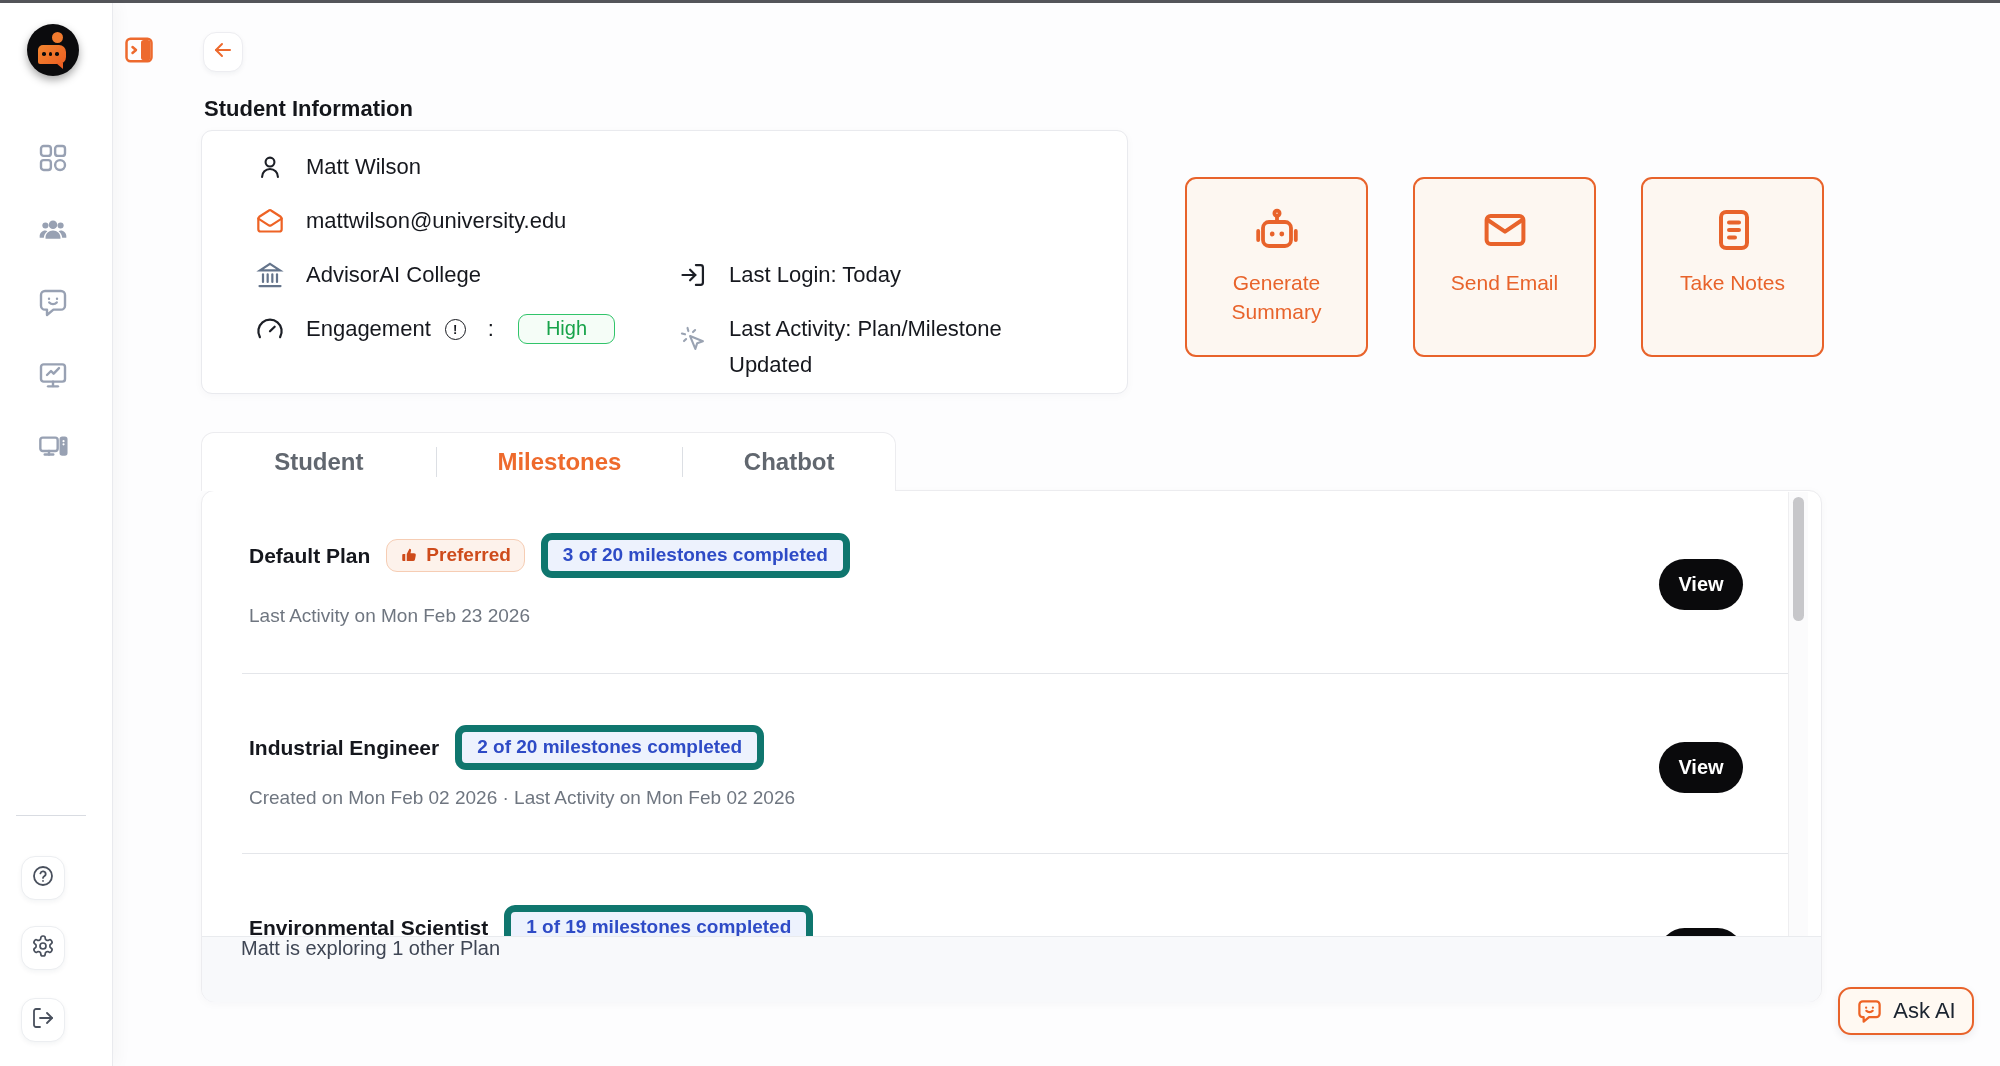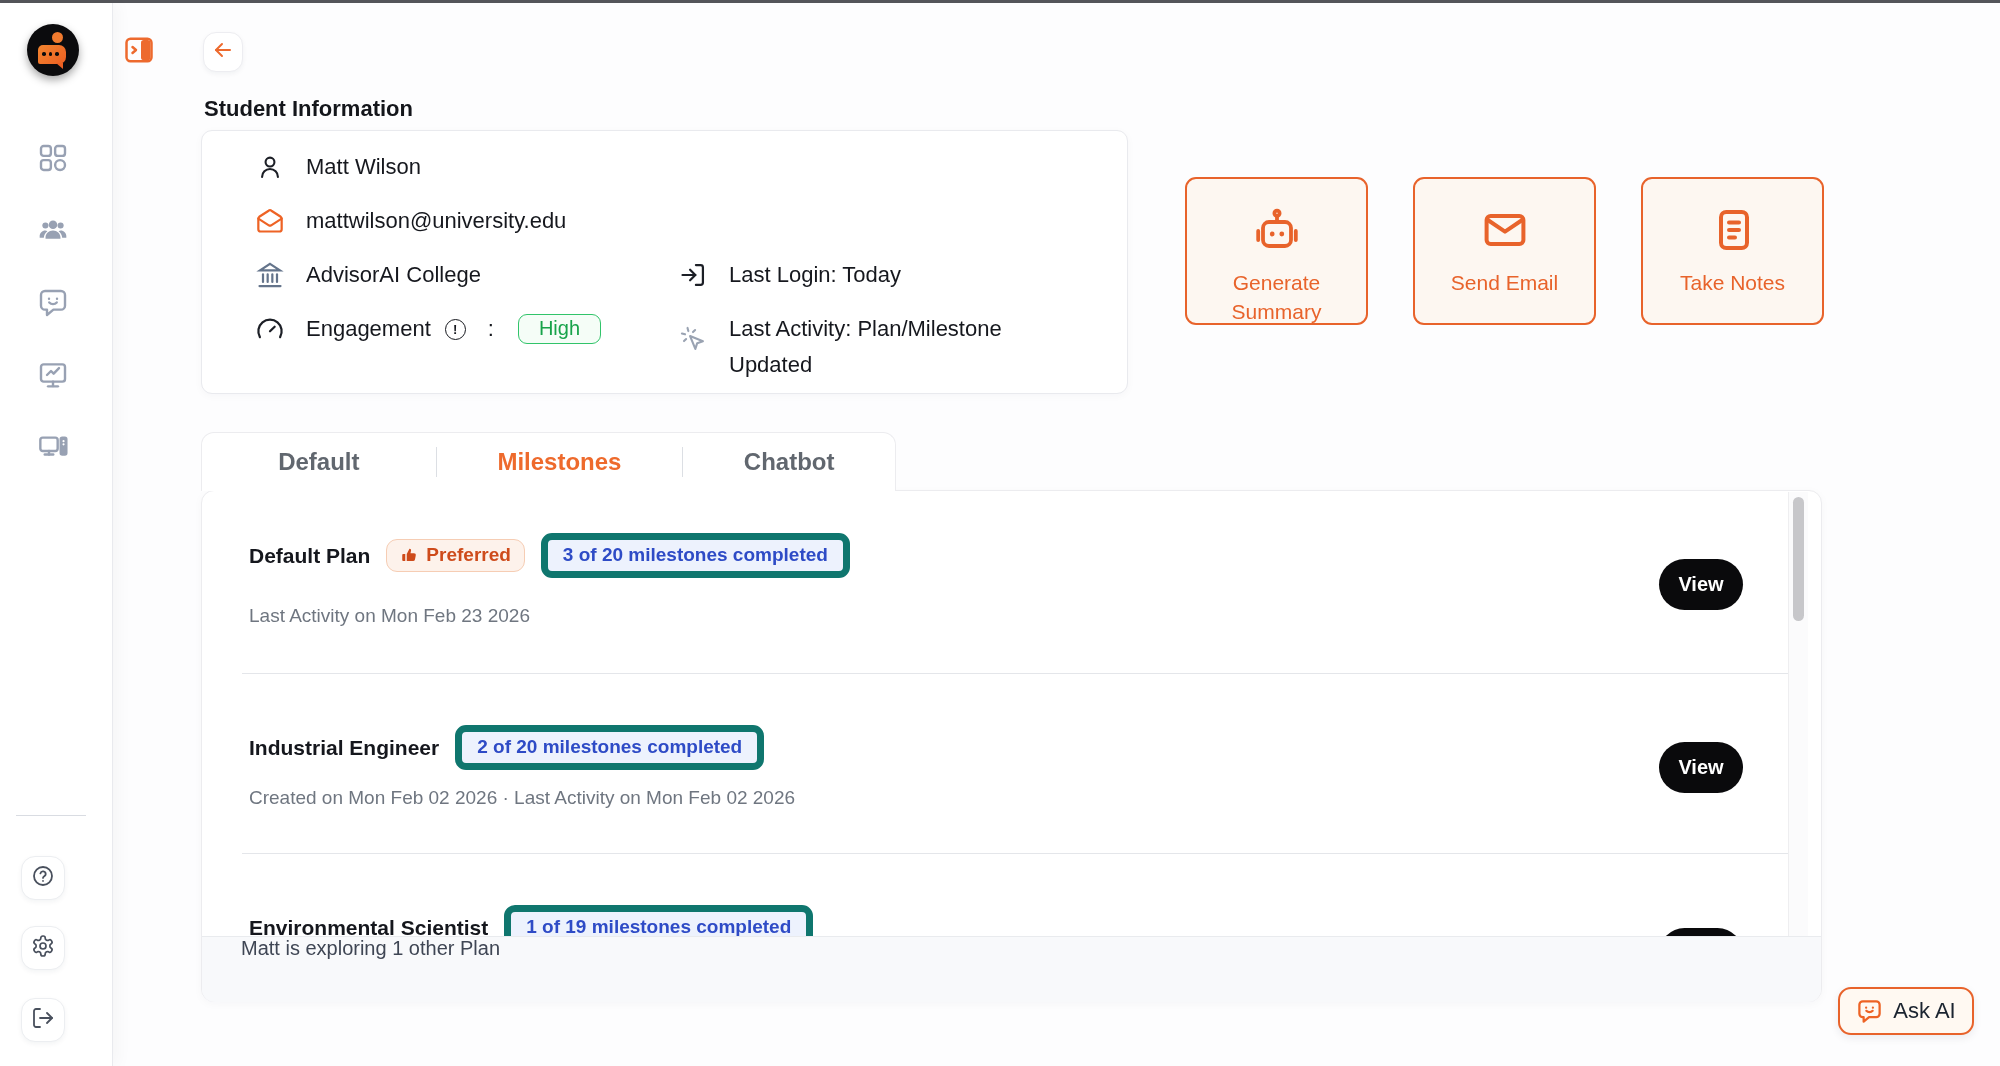--- a/index.html
+++ b/index.html
@@ -31,25 +31,25 @@
 
   
   .info-card { position:absolute; left:201px; top:130px; width:927px; height:264px; background:#fff; border:1px solid #e9eaee; border-radius:11px; box-shadow:0 2px 8px rgba(25,30,50,.03); }
   .irow { position:absolute; display:flex; align-items:center; gap:22px; height:36px; }
   .irow .ic { width:28px; height:28px; flex:0 0 28px; display:flex; align-items:center; justify-content:center; }
   .irow .ic svg { width:28px; height:28px; }
   .itxt { font-size:22px; color:#16181e; }
   .c-dark { color:#1c1f26; } .c-orange { color:#ee6325; } .c-slate { color:#64748b; } .c-cal { color:#5a6b82; } .c-gray { color:#9aa3b2; }
   .info-circ { width:21px; height:21px; border:1.8px solid #16181e; border-radius:50%; display:flex; align-items:center; justify-content:center; font-size:13px; font-weight:bold; color:#16181e; font-style:normal; margin-left:-8px; }
   .info-circ i { font-style:normal; }
-  .badge-high { margin-left:2px; padding:2px 20px 3px; border:1.6px solid #31c46a; border-radius:9px; background:#f5fdf7; color:#17a34a; font-size:20px; }
+  .badge-high { margin-left:2px; padding:2px 27px 3px; border:1.6px solid #31c46a; border-radius:9px; background:#f5fdf7; color:#17a34a; font-size:20px; }
   .wrap2 { width:330px; line-height:36px; }
 
   
-  .action-card { position:absolute; top:177px; width:183px; height:148px; background:#fdf7f1; border:2px solid #e8632b; border-radius:11px; display:flex; flex-direction:column; align-items:center; justify-content:flex-start; padding-top:27px; cursor:pointer; }
+  .action-card { position:absolute; top:177px; width:183px; height:180px; background:#fdf7f1; border:2px solid #e8632b; border-radius:11px; display:flex; flex-direction:column; align-items:center; justify-content:flex-start; padding-top:27px; cursor:pointer; }
   .action-card .aic { width:48px; height:48px; color:#e8632b; }
   .action-card .aic svg { width:48px; height:48px; }
   .action-card .albl { margin-top:14px; width:130px; text-align:center; font-size:21px; line-height:29px; color:#e8632b; }
 
   
   .tabbar { position:absolute; left:201px; top:432px; width:695px; height:59px; background:#fff; border:1px solid #ececef; border-bottom:none; border-radius:13px 13px 0 0; display:flex; z-index:3; }
   .tab { display:flex; align-items:center; justify-content:center; font-size:24px; font-weight:bold; color:#61676f; cursor:pointer; }
   .tab.t1 { width:235px; } .tab.t2 { width:247px; } .tab.t3 { width:213px; }
   .tab.active { color:#ee6a2c; }
   .tab-sep { width:1px; height:30px; background:#dcdfe4; align-self:center; }
@@ -267,21 +267,21 @@
   </div>
   <div class="action-card" style="left:1641px">
     <span class="aic"><svg viewBox="0 0 24 24" fill="none" stroke="currentColor" stroke-width="2" stroke-linecap="round" stroke-linejoin="round">
           <rect x="6" y="3" width="13" height="18" rx="2.6"></rect>
           <path d="M10 8.2h5M10 12h5M10 15.8h3"></path>
         </svg></span>
     <span class="albl">Take Notes</span>
   </div>
 
   <div class="tabbar">
-    <div class="tab t1">Default</div>
+    <div class="tab t1">Student</div>
     <div class="tab-sep"></div>
     <div class="tab t2 active">Milestones</div>
     <div class="tab-sep"></div>
     <div class="tab t3">Chatbot</div>
   </div>
 
   <div class="panel">
 
     <div class="ptitle-row" style="top:42px">
       <span class="ptitle">Default Plan</span>

